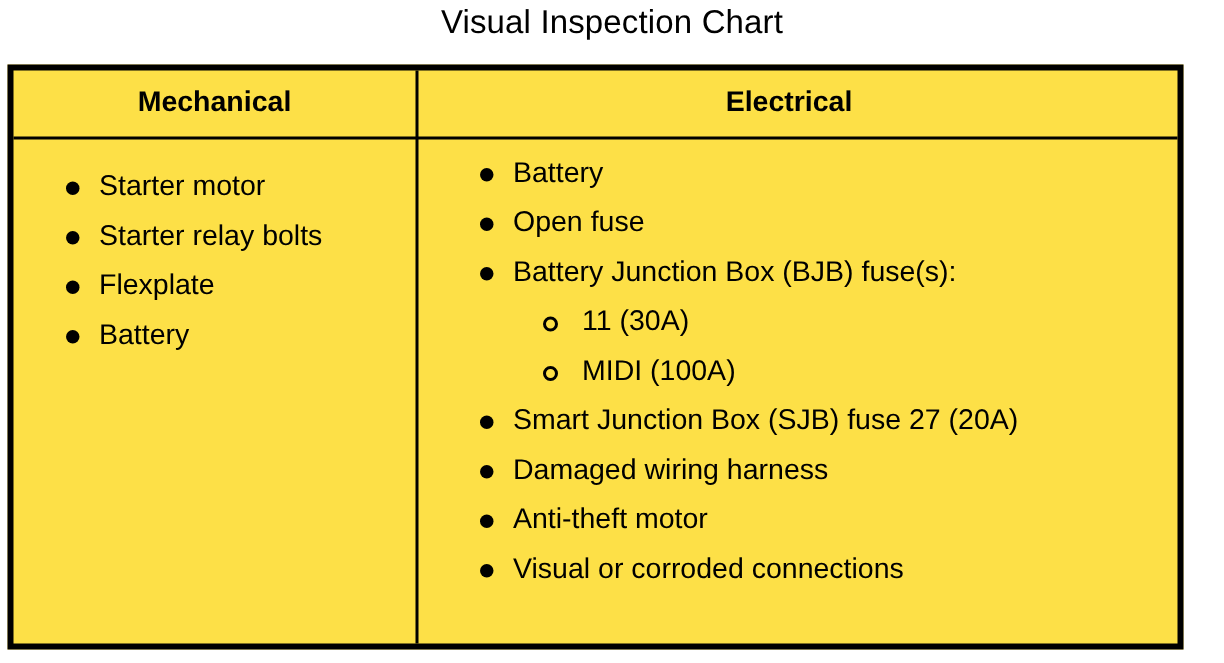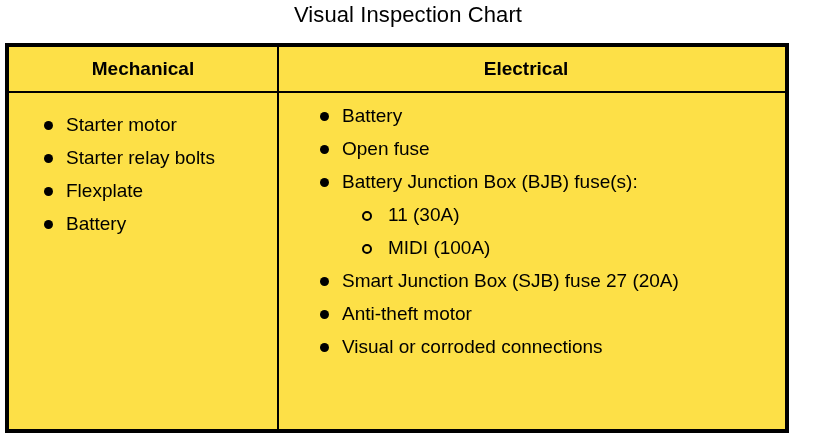--- a/index.html
+++ b/index.html
@@ -188,19 +188,20 @@
     </div>
 
     <div class="col-body" id="body-electrical">
       <ul class="bullet-list" id="elec-list">
           <li class="bullet-item level-1"><span>Battery</span></li>
           <li class="bullet-item level-1"><span>Open fuse</span></li>
           <li class="bullet-item level-1"><span>Battery Junction Box (BJB) fuse(s):</span></li>
           <li class="bullet-item level-2"><span>11 (30A)</span></li>
           <li class="bullet-item level-2"><span>MIDI (100A)</span></li>
           <li class="bullet-item level-1"><span>Smart Junction Box (SJB) fuse 27 (20A)</span></li>
+          <li class="bullet-item level-1"><span>Damaged wiring harness</span></li>
           <li class="bullet-item level-1"><span>Anti-theft motor</span></li>
           <li class="bullet-item level-1"><span>Visual or corroded connections</span></li>
         </ul>
     </div>
 
   </div>
 </div>
 
 </body></html>

